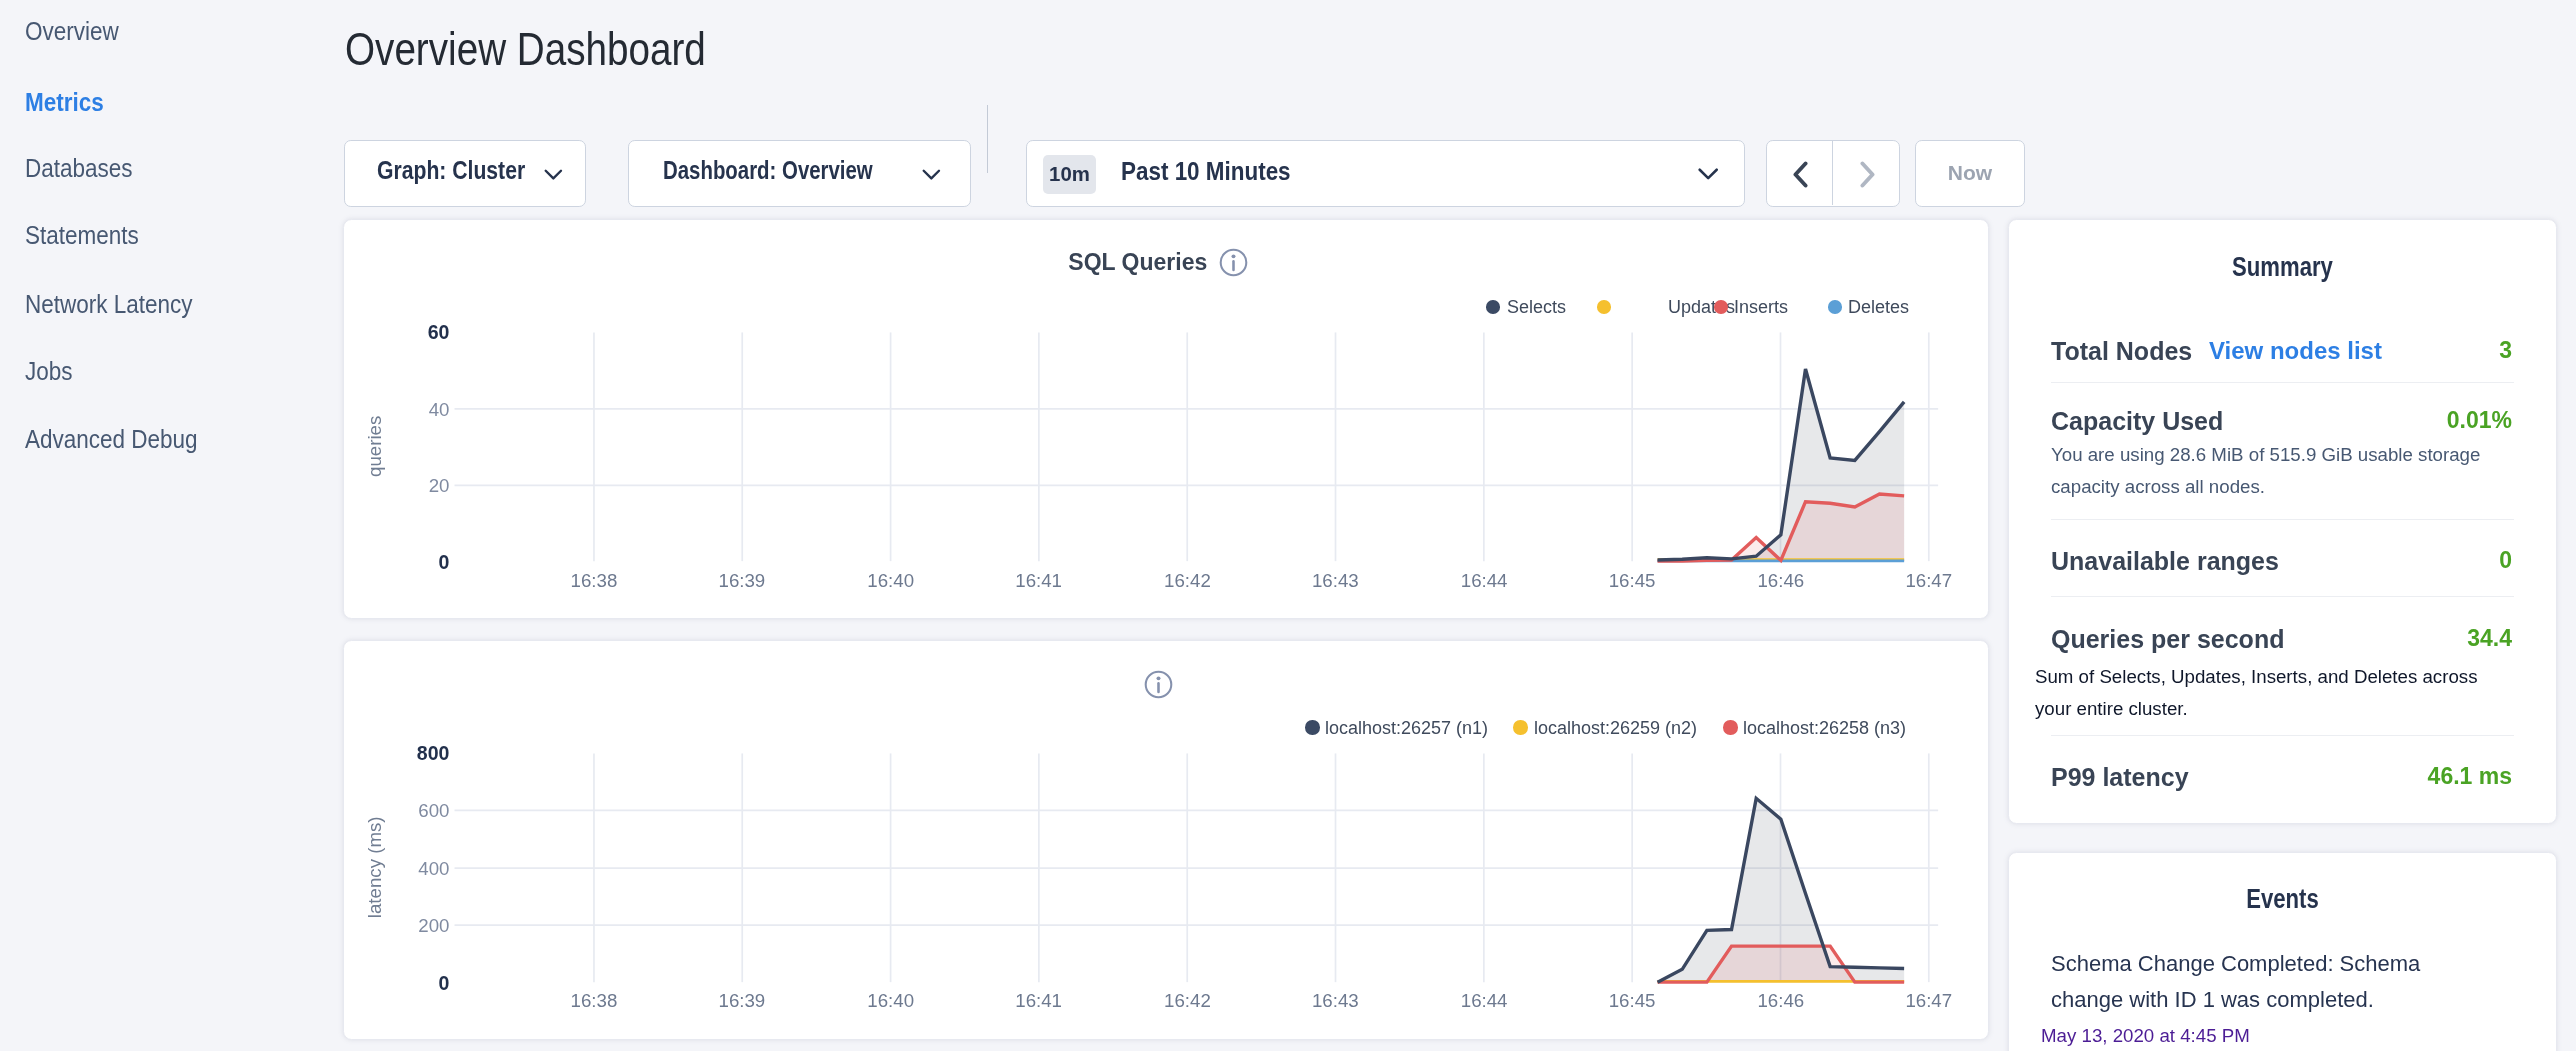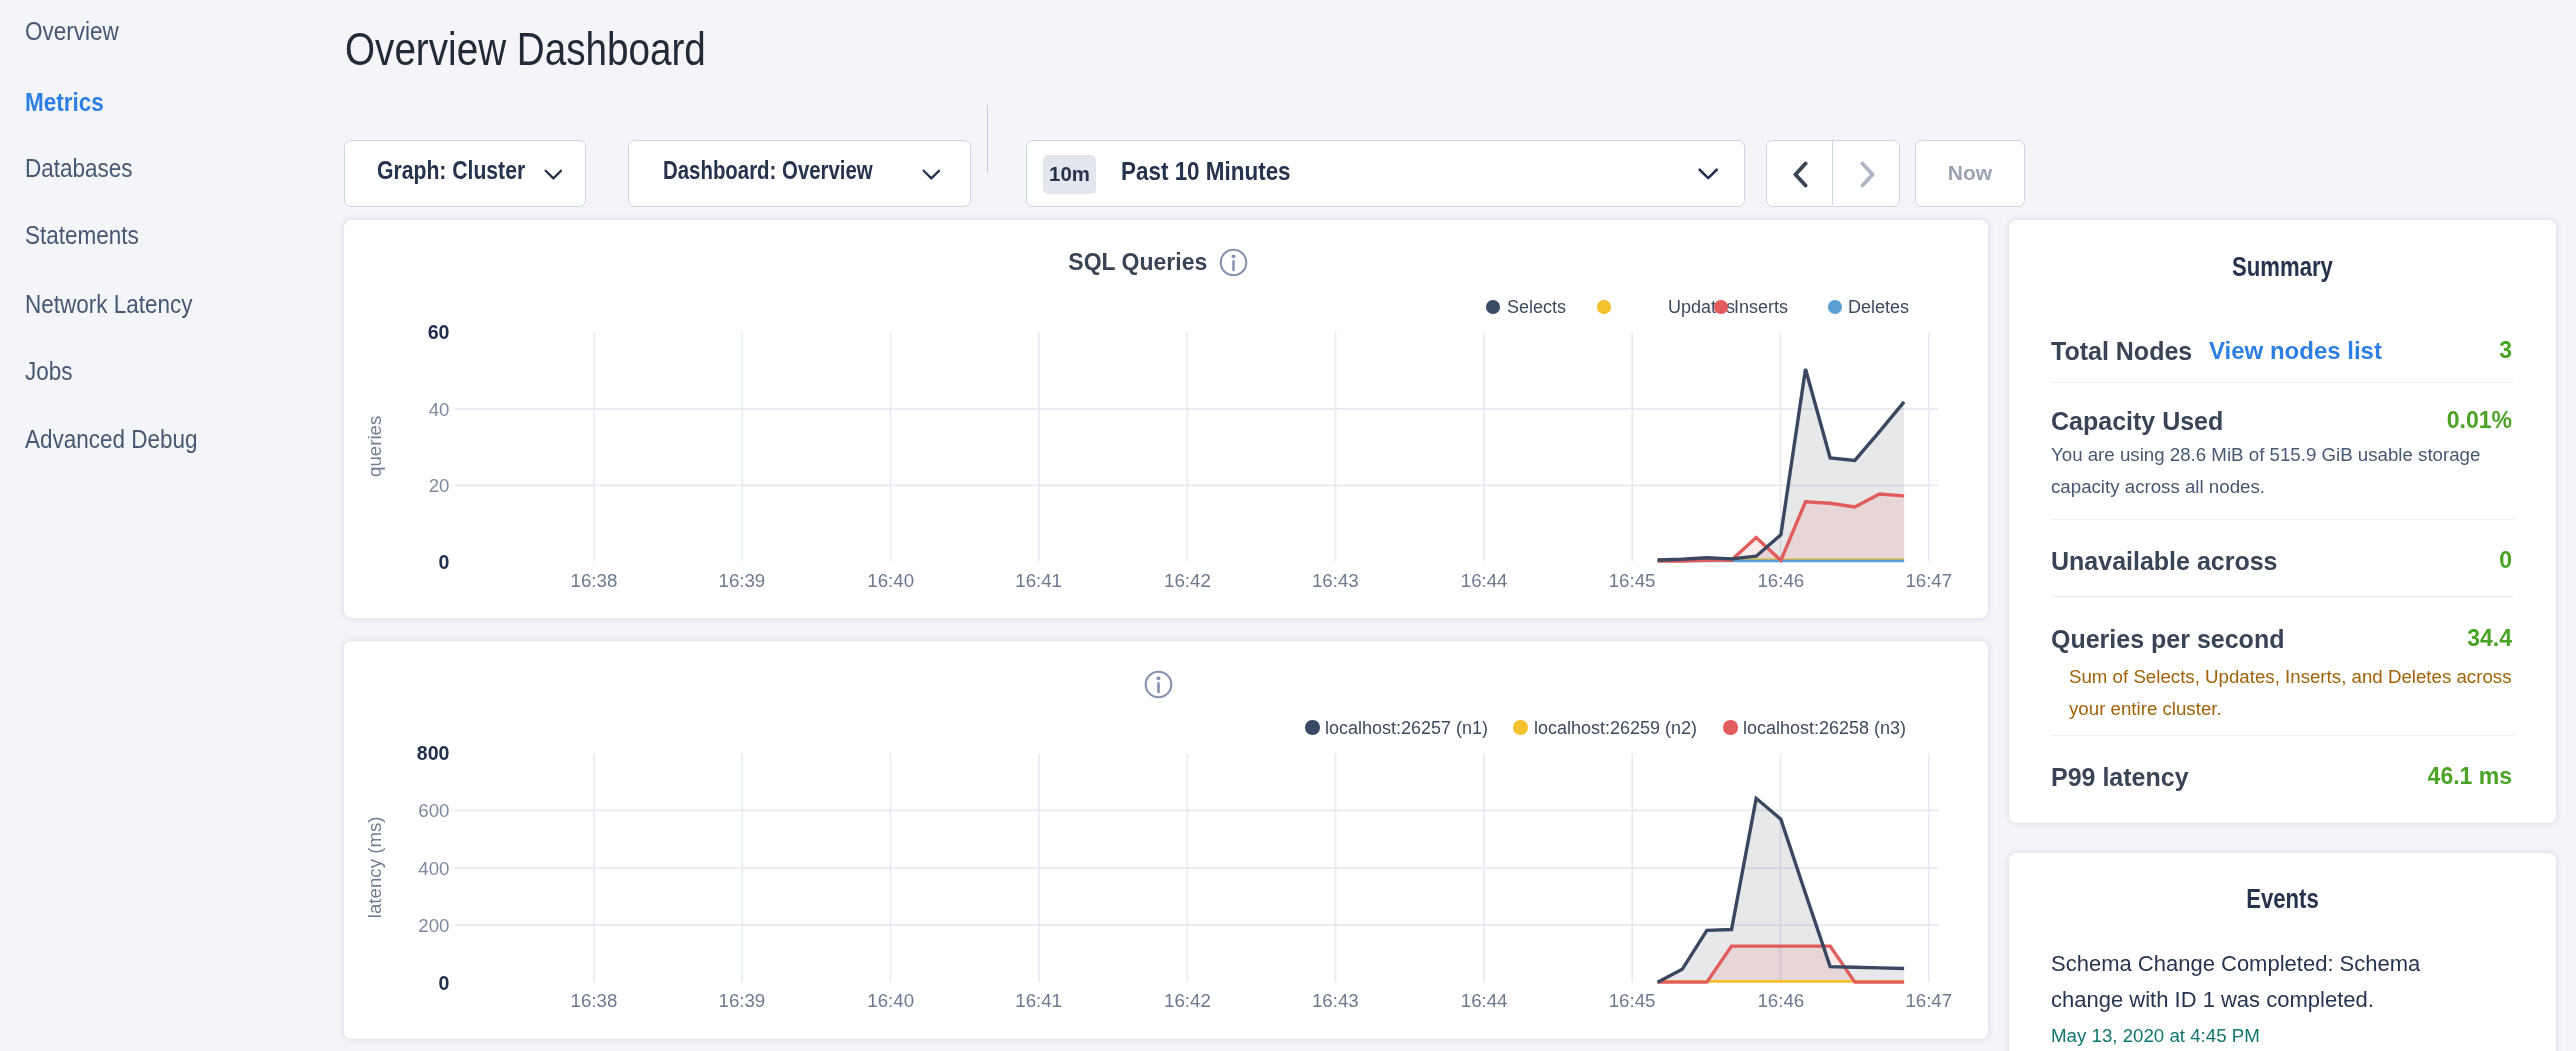--- a/index.html
+++ b/index.html
@@ -183,29 +183,29 @@
 <div class="card" style="left:2008px; top:219px; width:549px; height:605px;">
   <div class="abs" style="left:0; top:31px; width:100%; text-align:center; font-weight:bold; font-size:28px; color:#26334d; transform:scaleX(0.79);">Summary</div>
   <span class="st abs" style="left:42px; top:117px;">Total Nodes</span>
   <span class="abs" style="left:200px; top:117px; font-weight:bold; font-size:24px; color:#2d7fe4;">View nodes list</span>
   <span class="sv abs" style="right:44px; top:117px;">3</span>
   <div class="sd abs" style="top:162px;"></div>
   <span class="st abs" style="left:42px; top:187px;">Capacity Used</span>
   <span class="sv abs" style="right:44px; top:187px;">0.01%</span>
   <div class="abs" style="left:42px; top:219px; width:442px; font-size:18.7px; color:#475872; line-height:32px;">You are using 28.6 MiB of 515.9 GiB usable storage capacity across all nodes.</div>
   <div class="sd abs" style="top:299px;"></div>
-  <span class="st abs" style="left:42px; top:327px;">Unavailable across</span>
+  <span class="st abs" style="left:42px; top:327px;">Unavailable ranges</span>
   <span class="sv abs" style="right:44px; top:327px;">0</span>
   <div class="sd abs" style="top:376px;"></div>
   <span class="st abs" style="left:42px; top:405px;">Queries per second</span>
   <span class="sv abs" style="right:44px; top:405px;">34.4</span>
-  <div class="abs" style="left:60px; top:441px; width:451px; font-size:18.7px; color:#a16207; line-height:32px;">Sum of Selects, Updates, Inserts, and Deletes across your entire cluster.</div>
+  <div class="abs" style="left:26px; top:441px; width:451px; font-size:18.7px; color:#0f172a; line-height:32px;">Sum of Selects, Updates, Inserts, and Deletes across your entire cluster.</div>
   <div class="sd abs" style="top:515px;"></div>
   <span class="st abs" style="left:42px; top:543px;">P99 latency</span>
   <span class="sv abs" style="right:44px; top:543px;">46.1 ms</span>
 </div>
 
 <div class="card" style="left:2008px; top:852px; width:549px; height:255px;">
   <div class="abs" style="left:0; top:30px; width:100%; text-align:center; font-weight:bold; font-size:28px; color:#26334d; transform:scaleX(0.79);">Events</div>
   <div class="abs" style="left:42px; top:93px; width:466px; font-size:22px; color:#273450; line-height:36px;">Schema Change Completed: Schema<br>change with ID 1 was completed.</div>
-  <div class="abs" style="left:42px; top:172px; font-size:18.7px; color:#0f766e;">May 13, 2020 at 4:45 PM</div>
+  <div class="abs" style="left:32px; top:172px; font-size:18.7px; color:#4c1d95;">May 13, 2020 at 4:45 PM</div>
 </div>
 
 
 </body></html>

